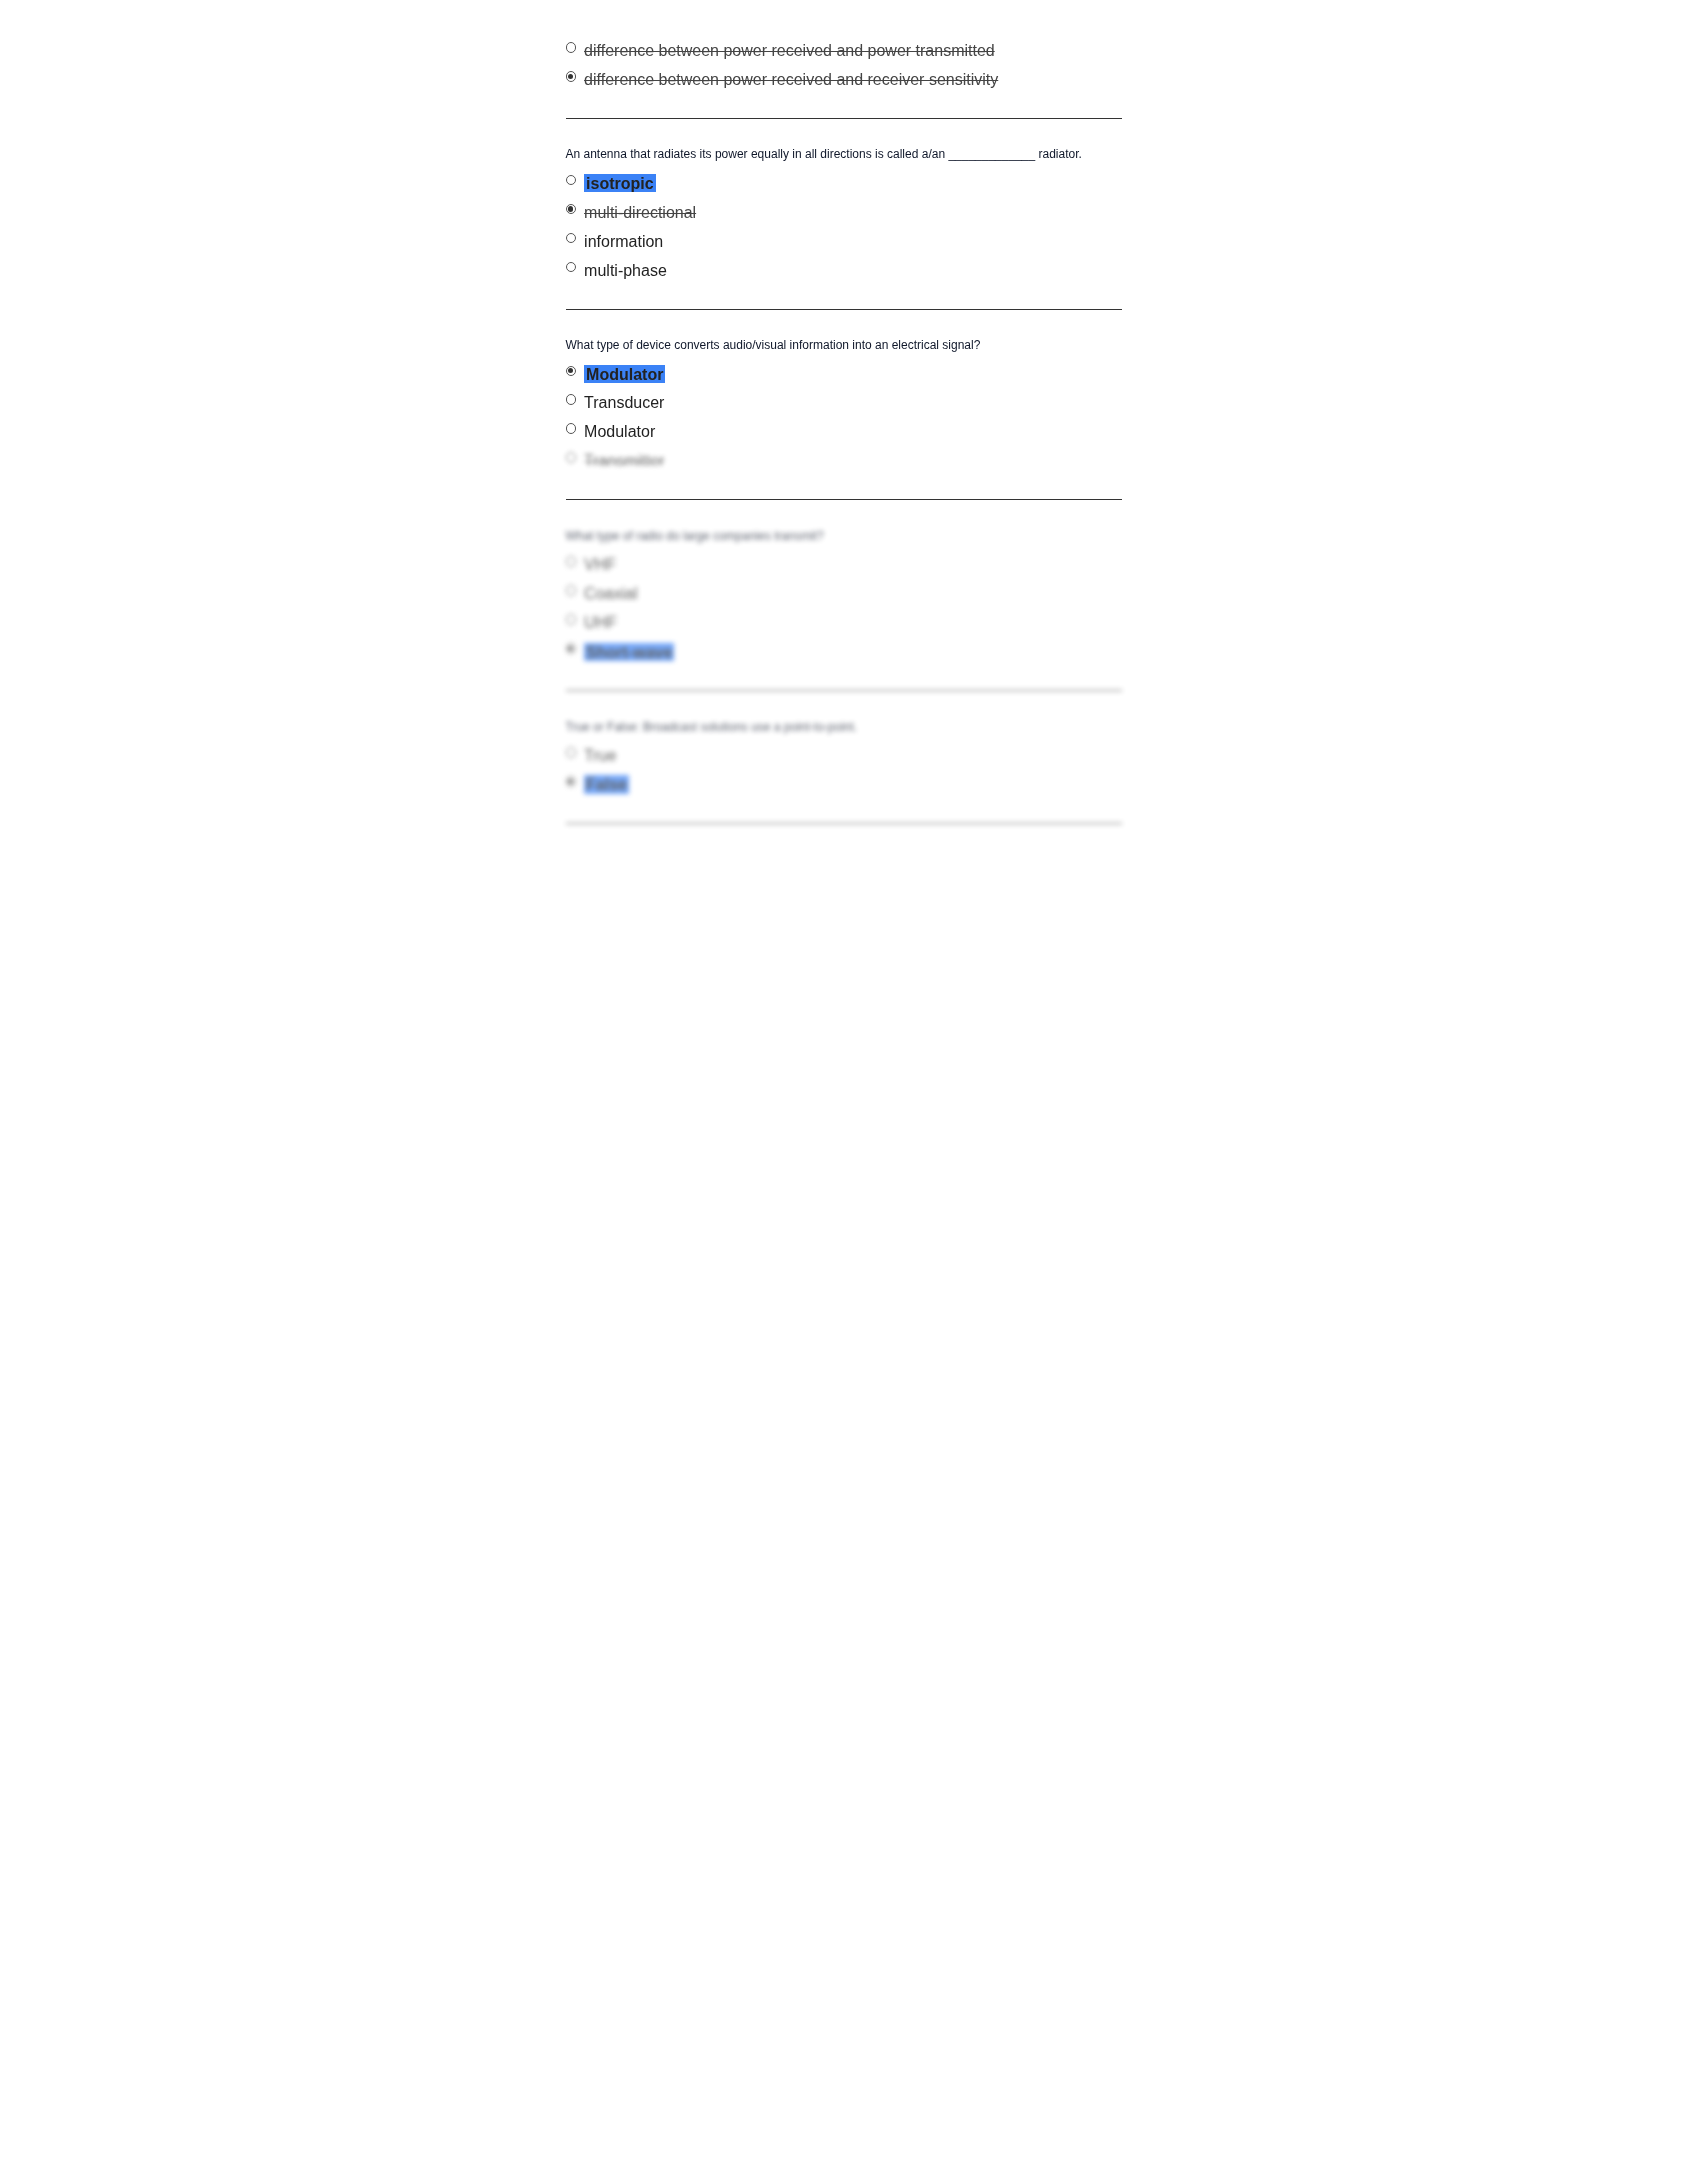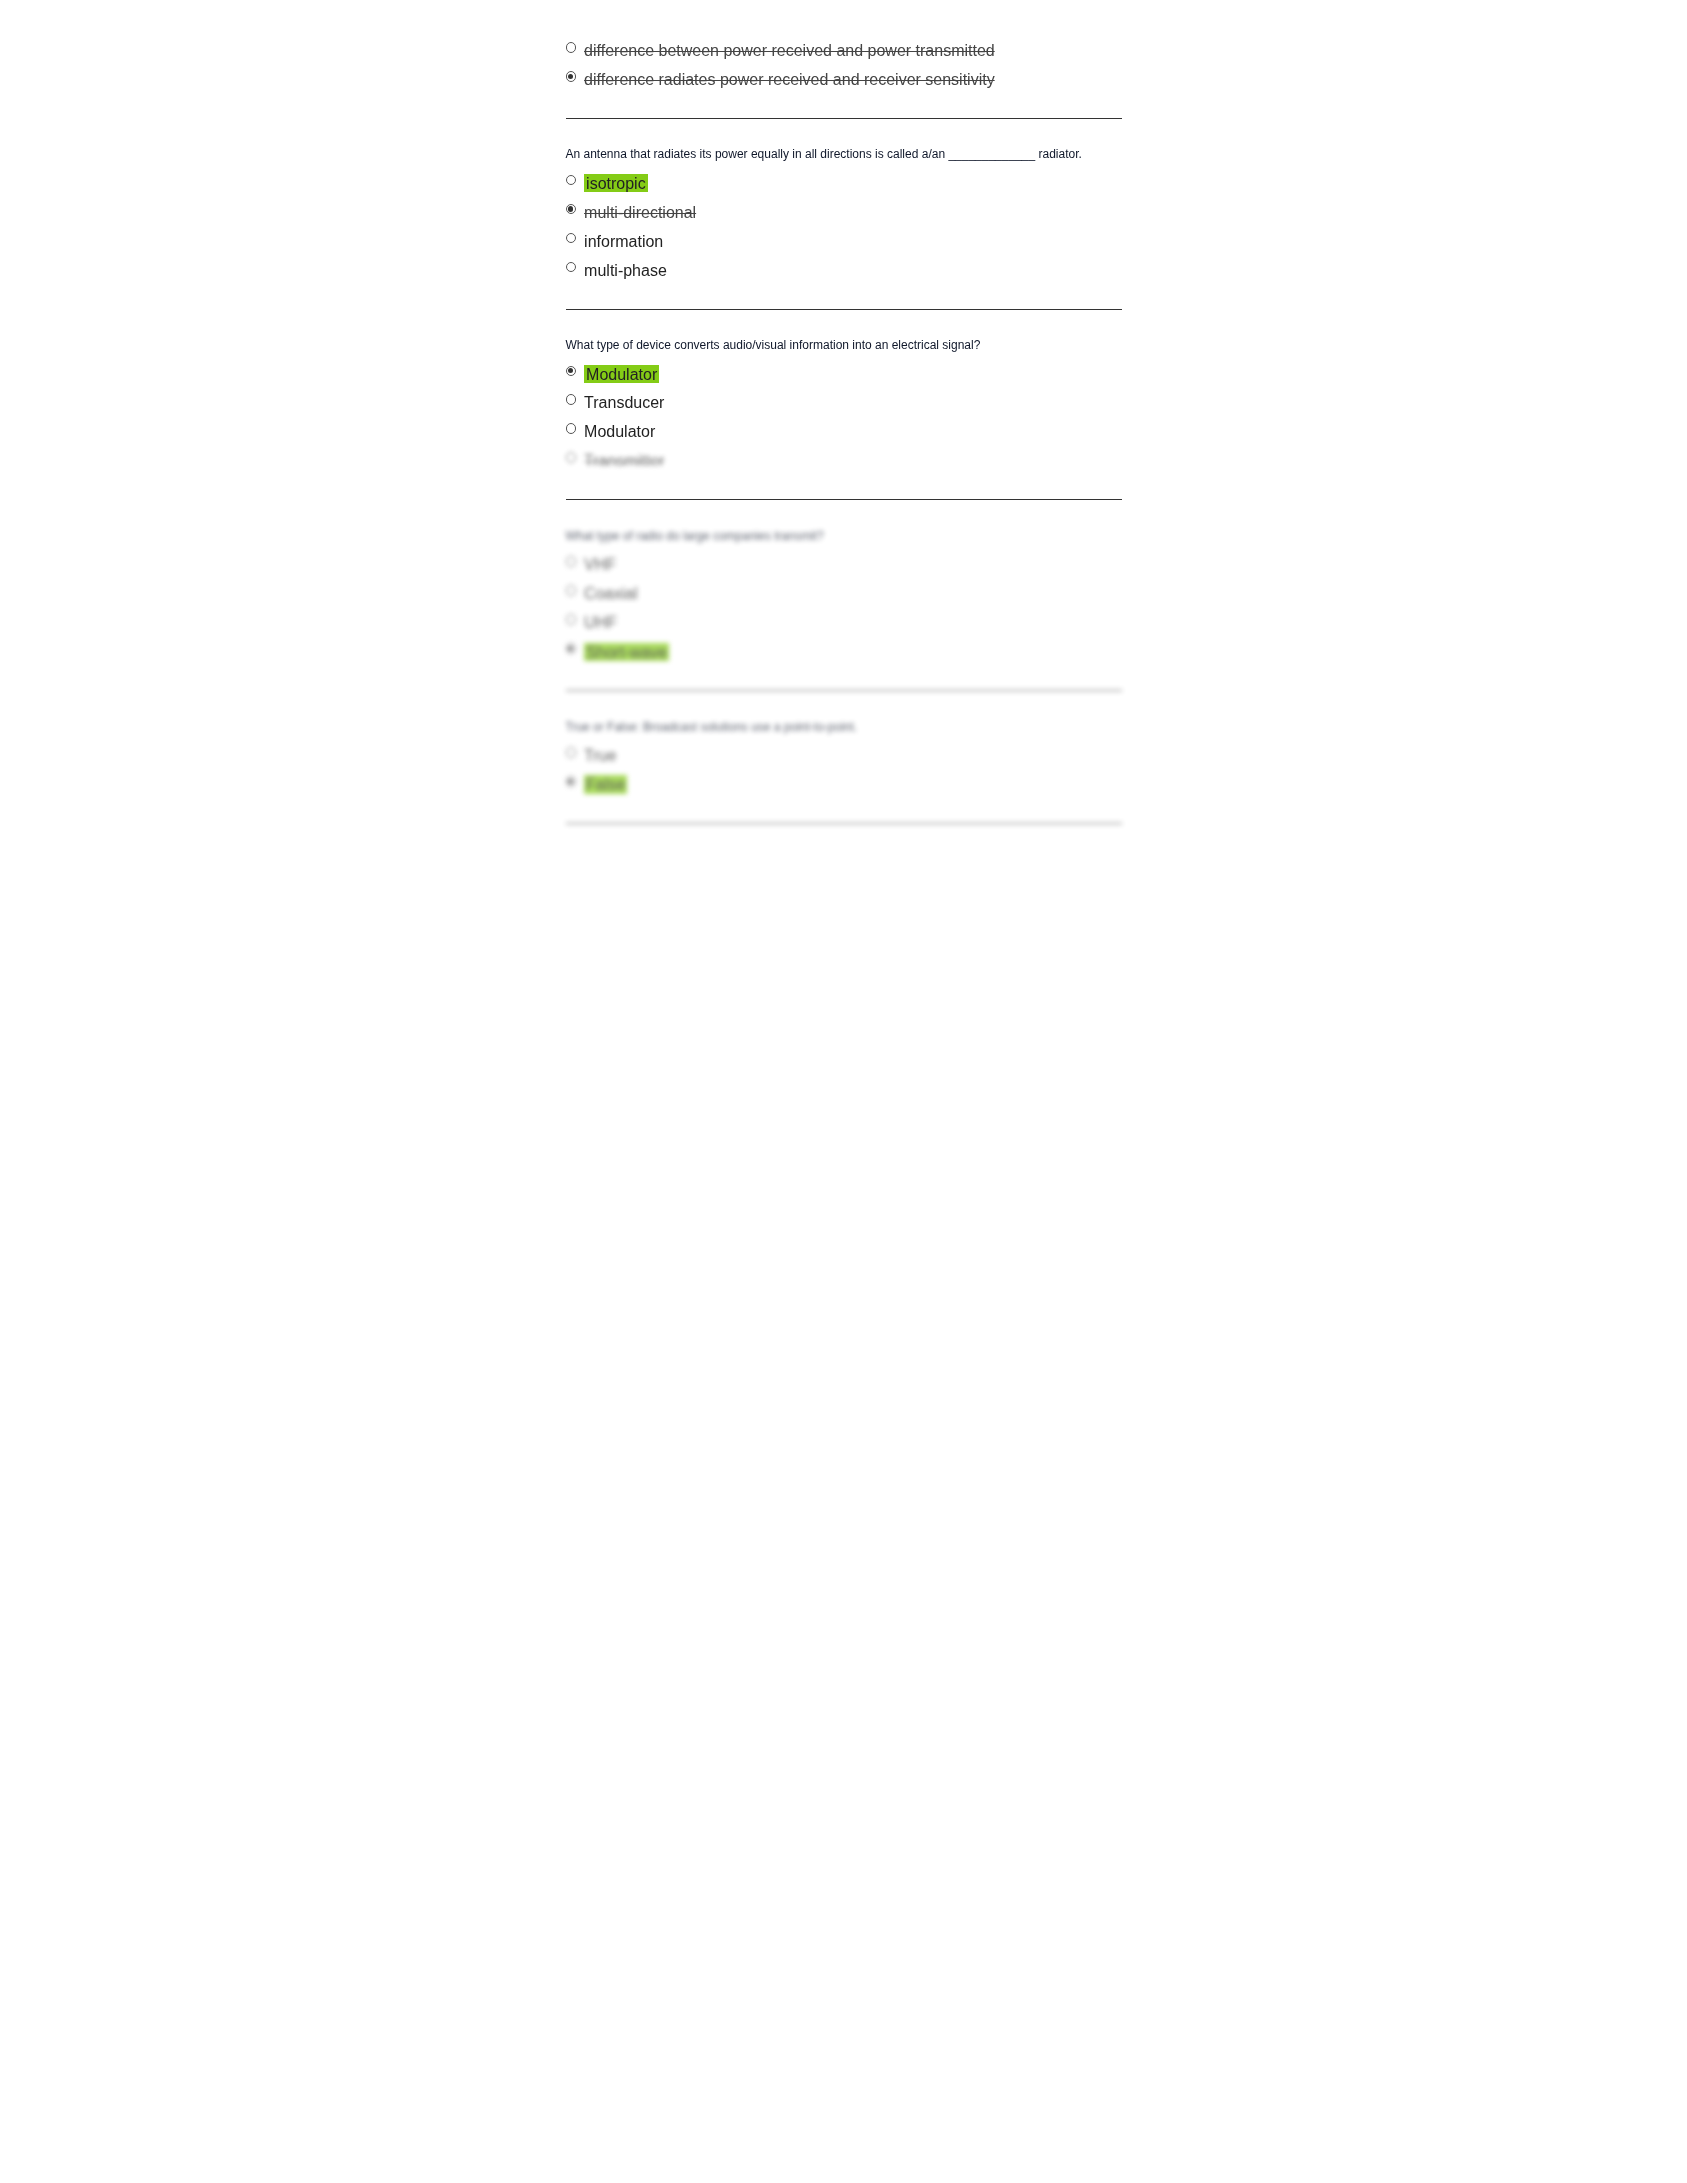--- a/index.html
+++ b/index.html
@@ -68,22 +68,23 @@
       line-height: 1.4;
       color: #222;
     }
 
     .option-label.strikethrough {
       text-decoration: line-through;
       color: #444;
     }
 
     .highlight-yellow {
-      background-color: #84cc16;
+      background-color: #3b82f6;
       padding: 0.7px 2px;
+      font-weight: bold;
     }
 
     .blurred-section {
       filter: blur(2.6px);
       pointer-events: none;
       user-select: none;
       opacity: 0.7;
     }
 
     .blurred-light {
@@ -98,21 +99,21 @@
 
 <div class="question-block">
 
   <div class="option-row">
     <div class="radio-btn"></div>
     <span class="option-label strikethrough">difference between power received and power transmitted</span>
   </div>
 
   <div class="option-row">
     <div class="radio-btn selected"></div>
-    <span class="option-label strikethrough">difference radiates power received and receiver sensitivity</span>
+    <span class="option-label strikethrough">difference between power received and receiver sensitivity</span>
   </div>
 </div>
 
 <div class="question-block">
   <div class="question-text">An antenna that radiates its power equally in all directions is called a/an _____________ radiator.</div>
 
   <div class="option-row">
     <div class="radio-btn"></div>
     <span class="option-label"><span class="highlight-yellow">isotropic</span></span>
   </div>

